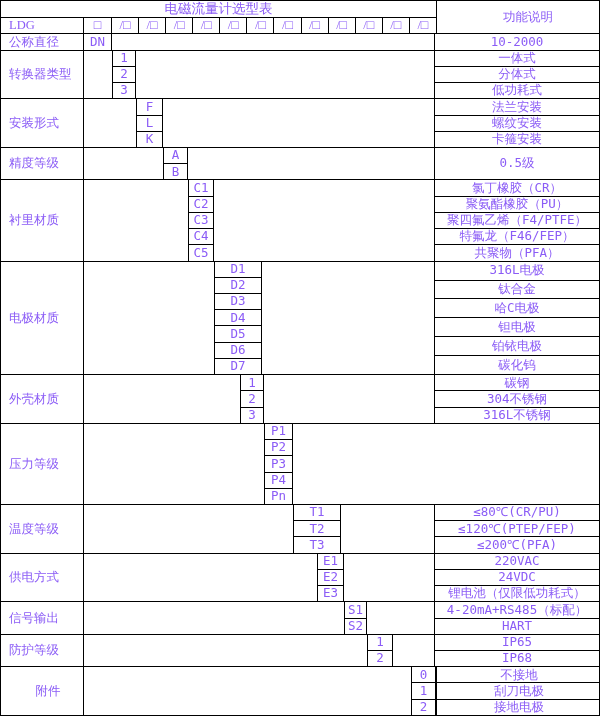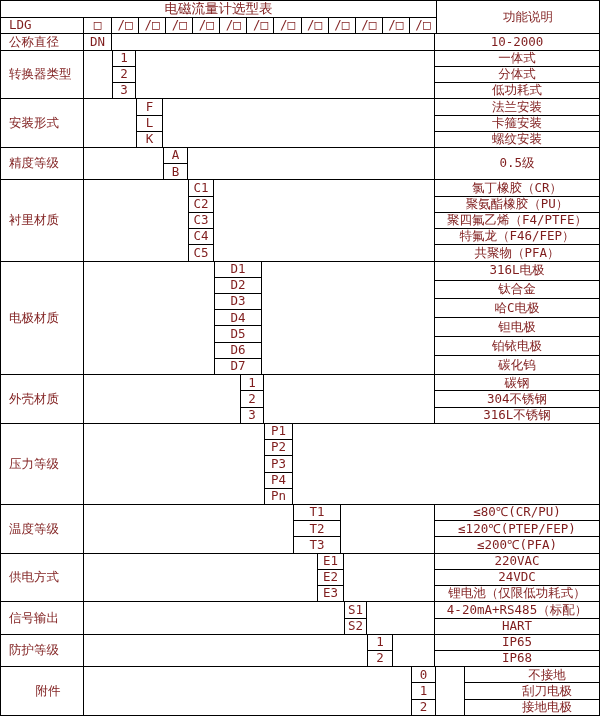--- a/index.html
+++ b/index.html
@@ -1,52 +1,52 @@
 <!DOCTYPE html>
 <html><head>
 <meta charset="utf-8">
 <style>
   * { box-sizing: border-box; margin: 0; padding: 0; }
   html, body { background: #fff; }
   .sheet {
     position: relative;
     width: 600px; height: 716px;
     border: 1px solid #000;
-    background: #fff; color: #7f1d1d;
+    background: #fff; color: #8b5cf6;
     font-family: "DejaVu Sans Mono", "Liberation Mono", monospace;
     font-size: 12.5px; line-height: 1;
     display: flex; flex-direction: column;
     overflow: hidden;
   }
   .band { display: flex; border-top: 1px solid #000; height: calc(var(--n) * 16.227px); flex: none; }
   .band:first-child { border-top: none; }
 
   
   .top-left { width: 435px; display: flex; flex-direction: column; flex: none; }
   .title-row { flex: 1; display: flex; align-items: center; justify-content: center;
                border-bottom: 1px solid #000; font-size: 13.5px; }
-  .ldg-row { flex: 1; display: flex; }
+  .ldg-row { flex: 1; display: flex; font-family: Liberation Serif, serif; }
   .func-head { flex: 1; border-left: 1px solid #000; display: flex; align-items: center; justify-content: center; padding-left: 20px; }
 
   .label { width: 83px; flex: none; border-right: 1px solid #000;
            display: flex; align-items: center; padding-left: 8px; }
   .label.center { justify-content: center; padding-left: 12px; }
   .dncell { width: 28px; flex: none; border-right: 1px solid #000;
             display: flex; align-items: center; justify-content: center; }
   .slot { flex: 1; border-right: 1px solid #000; display: flex; align-items: center; justify-content: center; }
   .slot:last-child { border-right: none; }
 
   .lfill { flex: none; }
   .rfill { flex: 1; }
   .codes { flex: none; display: flex; flex-direction: column;
            border-left: 1px solid #000; border-right: 1px solid #000; }
   .codes .c { flex: 1; display: flex; align-items: center; justify-content: center;
               border-bottom: 1px solid #000; }
   .codes .c:last-child { border-bottom: none; }
-  .funcs { width: 165px; flex: none; display: flex; flex-direction: column; border-left: 1px solid #000; margin-left: 28px; }
+  .funcs { width: 165px; flex: none; display: flex; flex-direction: column; border-left: 1px solid #000; }
   .funcs .f { flex: 1; display: flex; align-items: center; justify-content: center;
               border-bottom: 1px solid #000; white-space: nowrap; overflow: hidden; }
   .funcs .f:last-child { border-bottom: none; }
   .funcs .f.left { justify-content: flex-start; padding-left: 2px; }
 </style>
 </head>
 <body>
 
 <div class="sheet">
 
@@ -102,22 +102,22 @@
     <div class="label">安装形式</div>
     <div class="lfill" style="width:52px"></div>
     <div class="codes" style="width:27px">
       <div class="c">F</div>
       <div class="c">L</div>
       <div class="c">K</div>
     </div>
     <div class="rfill"></div>
     <div class="funcs">
       <div class="f">法兰安装</div>
+      <div class="f">螺纹安装</div>
       <div class="f">卡箍安装</div>
-      <div class="f">螺纹安装</div>
     </div>
   </div>
 
   <div class="band" style="--n:2">
     <div class="label">精度等级</div>
     <div class="lfill" style="width:79px"></div>
     <div class="codes" style="width:25px">
       <div class="c">A</div>
       <div class="c">B</div>
     </div>

